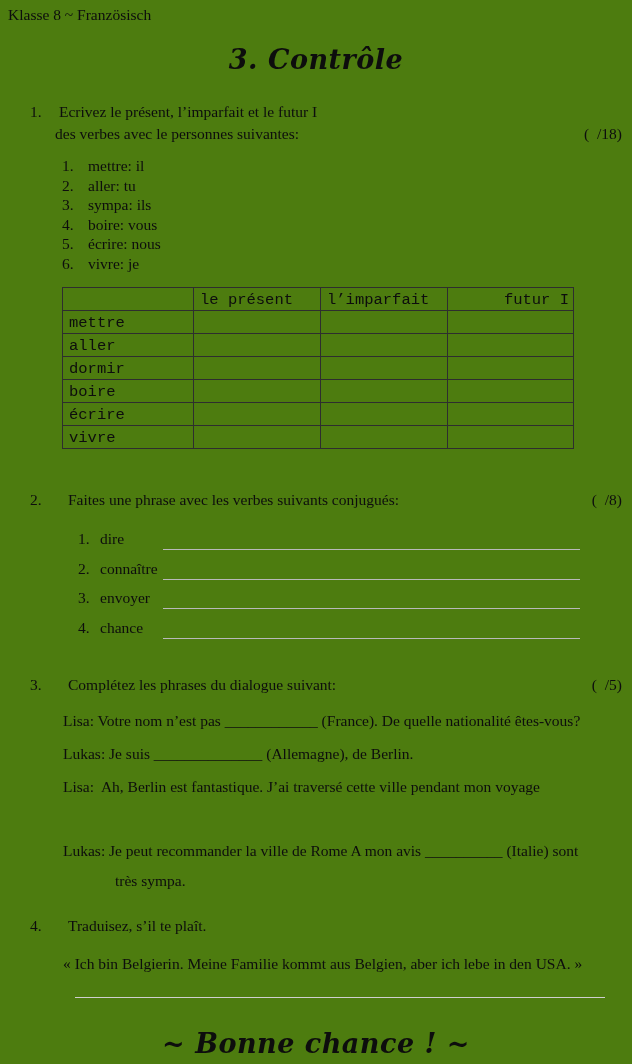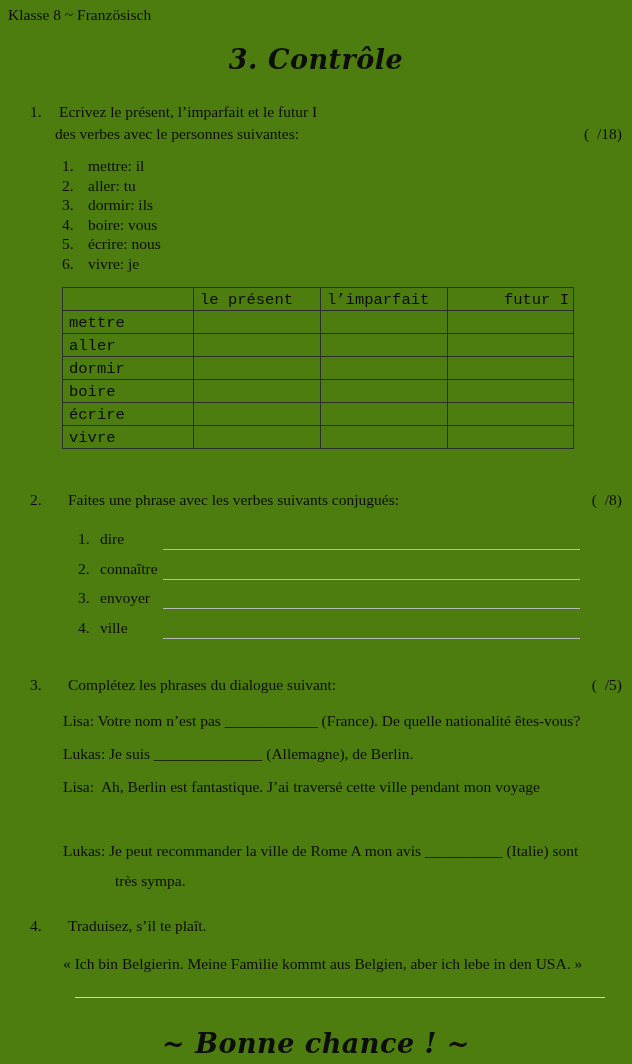--- a/index.html
+++ b/index.html
@@ -58,21 +58,21 @@
     <div class="verb-row">
         <span class="verb-num">1.</span>
         <span>mettre: il</span>
       </div>
     <div class="verb-row">
         <span class="verb-num">2.</span>
         <span>aller: tu</span>
       </div>
     <div class="verb-row">
         <span class="verb-num">3.</span>
-        <span>dormir: ils</span>
+        <span>sympa: ils</span>
       </div>
     <div class="verb-row">
         <span class="verb-num">4.</span>
         <span>boire: vous</span>
       </div>
     <div class="verb-row">
         <span class="verb-num">5.</span>
         <span>écrire: nous</span>
       </div>
     <div class="verb-row">
@@ -138,21 +138,21 @@
   </div>
   <div class="abs ex2-row" style="top:560px">
     <span class="it-num">2.</span><span>connaître</span>
     <span class="ans-line"></span>
   </div>
   <div class="abs ex2-row" style="top:589px">
     <span class="it-num">3.</span><span>envoyer</span>
     <span class="ans-line"></span>
   </div>
   <div class="abs ex2-row" style="top:619px">
-    <span class="it-num">4.</span><span>ville</span>
+    <span class="it-num">4.</span><span>chance</span>
     <span class="ans-line"></span>
   </div>
 
   <div class="abs" style="left:30px;top:676px">3.</div>
   <div class="abs" style="left:68px;top:676px">Complétez les phrases du dialogue suivant:</div>
   <div class="abs points" style="top:676px">(  /5)</div>
 
   <div class="abs dlg" style="top:712px">Lisa: Votre nom n’est pas ____________ (France). De quelle nationalité êtes-vous?</div>
   <div class="abs dlg" style="top:745px">Lukas: Je suis ______________ (Allemagne), de Berlin.</div>
   <div class="abs dlg" style="top:778px">Lisa:  Ah, Berlin est fantastique. J’ai traversé cette ville pendant mon voyage</div>

